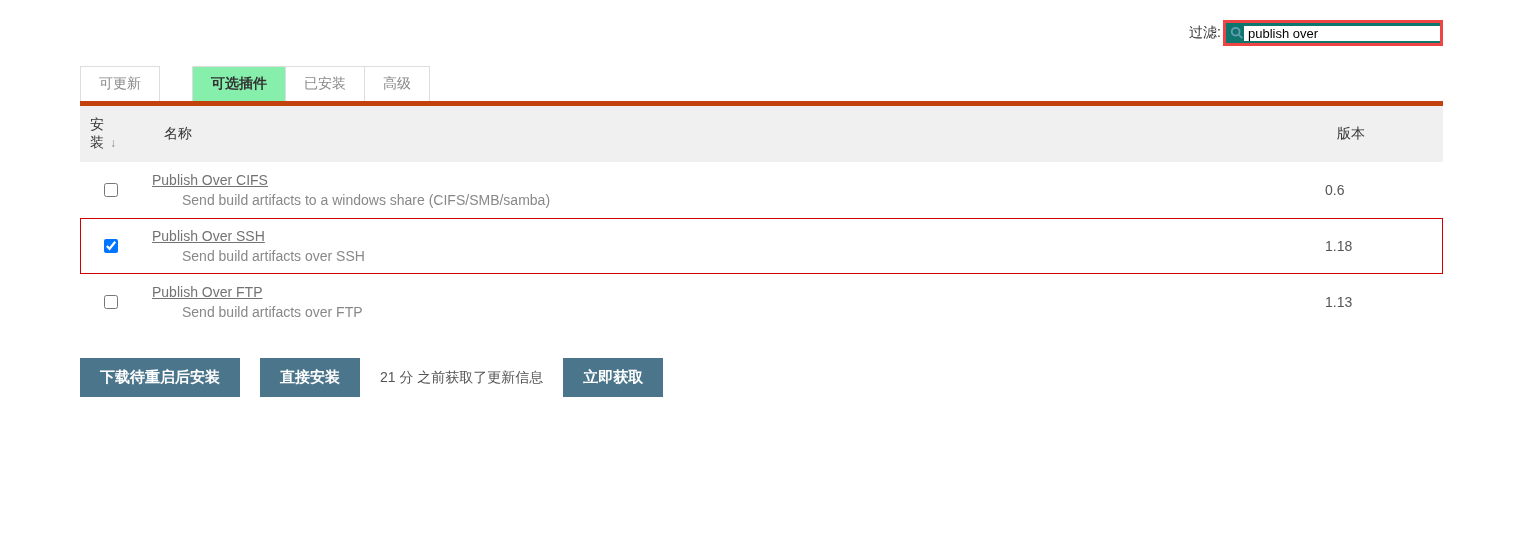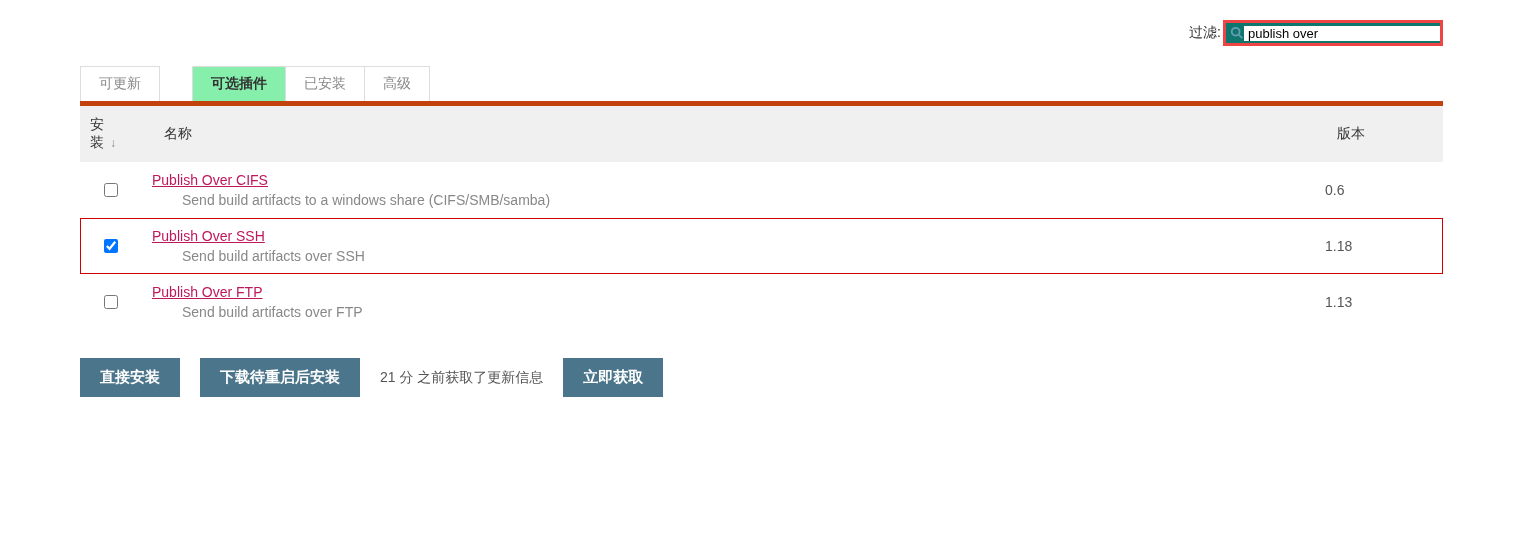--- a/index.html
+++ b/index.html
@@ -88,21 +88,21 @@
     .table thead th.col-version { text-align: left; }
     .table tbody tr { background: #fff; }
     .table tbody tr.alt { background: #f3f3f3; }
     .table tbody td {
       padding: 10px 12px;
       vertical-align: middle;
     }
     .table tbody td.cell-install { text-align: center; }
     .table tbody td.cell-version { color: #555; }
     .plugin-link {
-      color: #be185d;
+      color: #737373;
       text-decoration: underline;
       font-size: 14px;
       cursor: pointer;
     }
     .plugin-desc {
       color: #888;
       font-size: 14px;
       margin-top: 4px;
       padding-left: 30px;
     }
@@ -189,19 +189,19 @@
         </tr>
         <tr>
           <td class="cell-install"><input type="checkbox" style=""></td>
           <td><a class="plugin-link">Publish Over FTP</a><div class="plugin-desc">Send build artifacts over FTP</div></td>
           <td class="cell-version">1.13</td>
         </tr>
       </tbody>
   </table>
 
   <div class="bottom-bar">
+    <button class="btn">下载待重启后安装</button>
     <button class="btn">直接安装</button>
-    <button class="btn">下载待重启后安装</button>
     <span class="update-info">21 分 之前获取了更新信息</span>
     <button class="btn">立即获取</button>
   </div>
 
 </div>
 
 </body></html>

